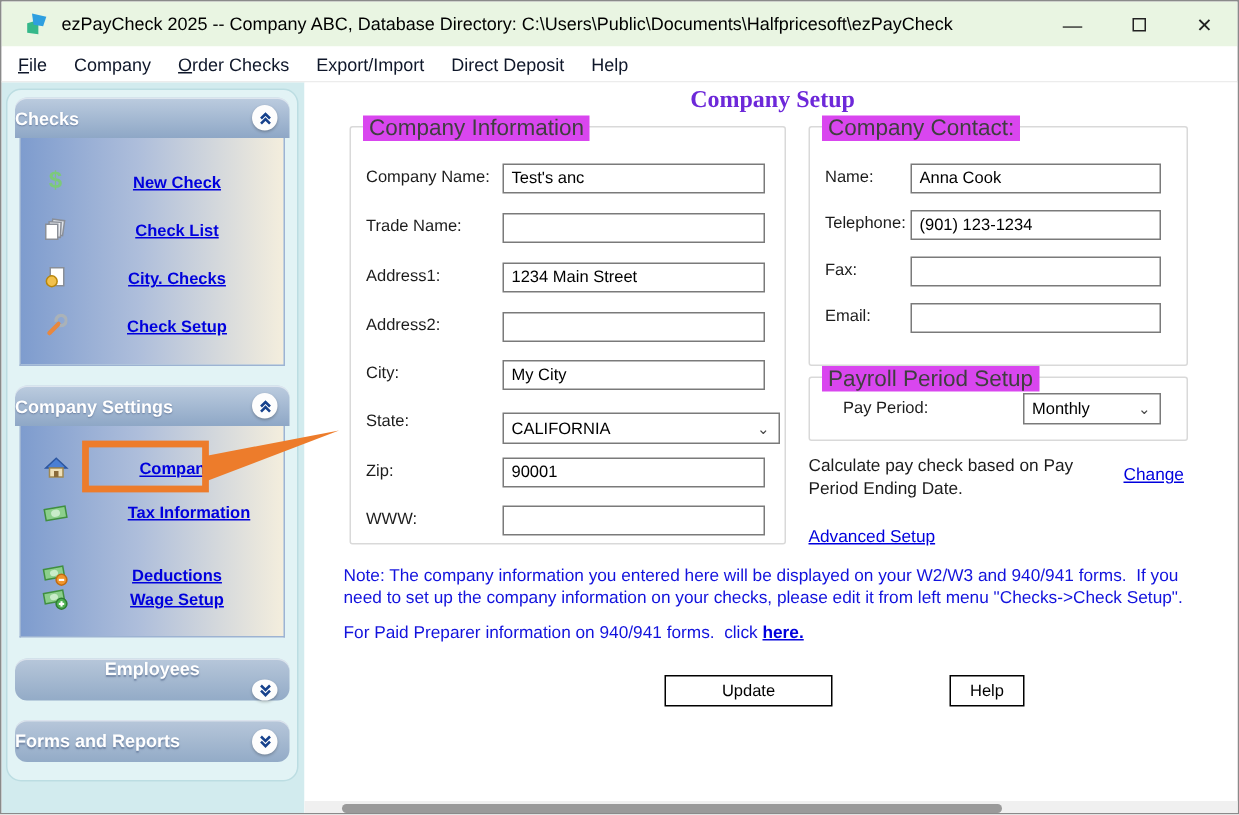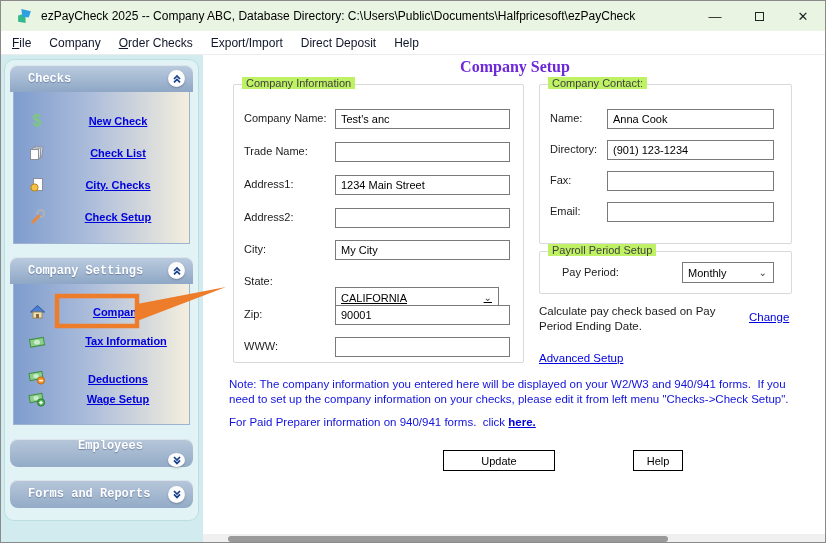--- a/index.html
+++ b/index.html
@@ -24,38 +24,38 @@
   .menu-item:first-child { margin-left:2px; }
   
   .sidebar { position:absolute; left:0; top:54px; width:202px; height:489px; background:#d2ebee; }
   .sb-inner { position:absolute; left:3px; top:4px; width:195px; height:462px;
     background:#e2f3f5; border:1px solid #bcdde2; border-radius:10px; }
   .panel { position:absolute; left:5px; width:183px; }
   .panel-header { height:27px; border-radius:8px 8px 0 0;
     background:linear-gradient(#bcccdf, #8ea7c6); display:flex; align-items:center;
     box-shadow:inset 0 1px 0 rgba(255,255,255,.5); }
   .panel-header.collapsed { border-radius:8px; background:linear-gradient(#b7c7da, #93abc7); }
-  .panel-title { color:#fff; font-weight:bold; font-size:12px; margin-left:18px;
-    text-shadow:0 1px 1px rgba(60,80,120,.5);font-family:Liberation Mono, monospace; }
+  .panel-title { color:#fff; font-weight:bold; font-size:12px; margin-left:0;
+    text-shadow:0 1px 1px rgba(60,80,120,.5); }
   .chev-btn { margin-left:auto; margin-right:8px; width:17px; height:17px; border-radius:50%;
     background:#fdfdfd; box-shadow:0 1px 2px rgba(0,0,0,.25); display:flex; align-items:center; justify-content:center; }
   .panel-body { position:relative; margin:0 3px; background:linear-gradient(90deg,#7e9cce 0%,#aebedb 45%,#f4eedd 100%);
     border:1px solid #9db3d2; border-top:none; }
   .sb-row { position:absolute; left:0; width:100%; display:flex; align-items:center; }
   .sb-ic { width:20px; height:18px; margin-left:13px; flex:0 0 auto; display:flex; align-items:center; justify-content:center; }
   .sb-link-wrap { flex:1; text-align:center; }
   .sb-link { color:#0000dd; font-weight:bold; font-size:11px; text-decoration:underline; cursor:pointer; }
   .ic-dollar { color:#7cc97a; font-weight:bold; font-size:16px; font-family:"Liberation Sans",sans-serif; }
   
   .content { position:absolute; left:202px; top:54px; width:624px; height:489px; background:#fff; }
   .page-title { position:absolute; left:0; top:3px; width:100%; text-align:center;
     font-family:"Liberation Serif", serif; font-weight:bold; font-size:16px; color:#6d28d9; }
   .gb { position:absolute; border:1px solid #d9d9d9; border-radius:2px; }
-  .gb-legend { position:absolute; top:-8px; left:8px; background:#bef264; padding:0 4px;
-    font-size:11px; color:#3f3f3f; }
+  .gb-legend { position:absolute; top:-8px; left:8px; background:#d946ef; padding:0 4px;
+    font-size:15px; color:#3f3f3f; }
   .lbl { position:absolute; font-size:11px; color:#1c1c1c; }
   .txt { position:absolute; height:20px; border:1px solid #7a7a7a; background:#fff;
     font-family:"Liberation Sans",sans-serif; font-size:11px; padding:0 5px; color:#000; }
   .cmb { position:absolute; height:21px; border:1px solid #7a7a7a; background:#fff;
     font-size:11px; color:#000; display:flex; align-items:center; padding-left:5px; cursor:default; }
   .cmb .arrow { margin-left:auto; margin-right:6px; color:#444; font-size:10px; }
   .blue-note { position:absolute; color:#1212dd; font-size:11.5px; line-height:1.28; white-space:pre-wrap; }
   .black-note { position:absolute; color:#1c1c1c; font-size:11.5px; line-height:1.3; }
   .link { color:#0000dd; text-decoration:underline; cursor:pointer; }
   .btn { position:absolute; height:21px; background:#fff; border:1px solid #000;
@@ -170,21 +170,21 @@
             <span class="sb-ic">
               <svg width="18" height="15" viewBox="0 0 18 15">
                 <g transform="rotate(-10 9 8)">
                   <rect x="2" y="4.5" width="14" height="7.5" fill="#8ccf8c" stroke="#3f8f3f"></rect>
                   <ellipse cx="9" cy="8.2" rx="3" ry="2.4" fill="#c9ecc9"></ellipse>
                 </g>
               </svg>
             </span>
             <span class="sb-link-wrap"><span class="sb-link">Tax Information</span></span>
           </div>
-          <div class="sb-row" style="top:76px;height:26px;align-items:flex-end;">
+          <div class="sb-row" style="top:86px;height:26px;">
             <span class="sb-ic">
               <svg width="18" height="16" viewBox="0 0 18 16">
                 <g transform="rotate(-10 8 7)">
                   <rect x="1.5" y="3.5" width="13" height="7" fill="#8ccf8c" stroke="#3f8f3f"></rect>
                   <ellipse cx="8" cy="7" rx="2.7" ry="2.1" fill="#c9ecc9"></ellipse>
                 </g>
                 <circle cx="13" cy="11.5" r="3.6" fill="#f0962e" stroke="#c06a10"></circle>
                 <rect x="11.2" y="10.9" width="3.6" height="1.4" fill="#fff"></rect>
               </svg>
             </span>
@@ -249,39 +249,39 @@
       <span class="lbl" style="left:10px;top:93px;">Address1:</span>
       <input class="txt" style="left: 101px; top: 90px; width: 175px;" value="1234 Main Street">
 
       <span class="lbl" style="left:10px;top:126px;">Address2:</span>
       <input class="txt" style="left: 101px; top: 123px; width: 175px;" value="">
 
       <span class="lbl" style="left:10px;top:158px;">City:</span>
       <input class="txt" style="left: 101px; top: 155px; width: 175px;" value="My City">
 
       <span class="lbl" style="left:10px;top:190px;">State:</span>
-      <div class="cmb" style="left:101px;top:202px;width:164px;text-decoration:underline;">
+      <div class="cmb" style="left:101px;top:190px;width:185px;">
         <span>CALIFORNIA</span>
         <span class="arrow">⌄</span>
       </div>
 
       <span class="lbl" style="left:10px;top:223px;">Zip:</span>
       <input class="txt" style="left: 101px; top: 220px; width: 175px;" value="90001">
 
       <span class="lbl" style="left:10px;top:255px;">WWW:</span>
       <input class="txt" style="left: 101px; top: 252px; width: 175px;" value="">
     </div>
 
     <div class="gb" style="left:336px;top:29px;width:253px;height:160px;">
       <span class="gb-legend">Company Contact:</span>
 
       <span class="lbl" style="left:10px;top:27px;">Name:</span>
       <input class="txt" style="left: 67px; top: 24px; width: 167px;" value="Anna Cook">
 
-      <span class="lbl" style="left:10px;top:58px;">Directory:</span>
+      <span class="lbl" style="left:10px;top:58px;">Telephone:</span>
       <input class="txt" style="left: 67px; top: 55px; width: 167px;" value="(901) 123-1234">
 
       <span class="lbl" style="left:10px;top:89px;">Fax:</span>
       <input class="txt" style="left: 67px; top: 86px; width: 167px;" value="">
 
       <span class="lbl" style="left:10px;top:120px;">Email:</span>
       <input class="txt" style="left: 67px; top: 117px; width: 167px;" value="">
     </div>
 
     <div class="gb" style="left:336px;top:196px;width:253px;height:43px;">

